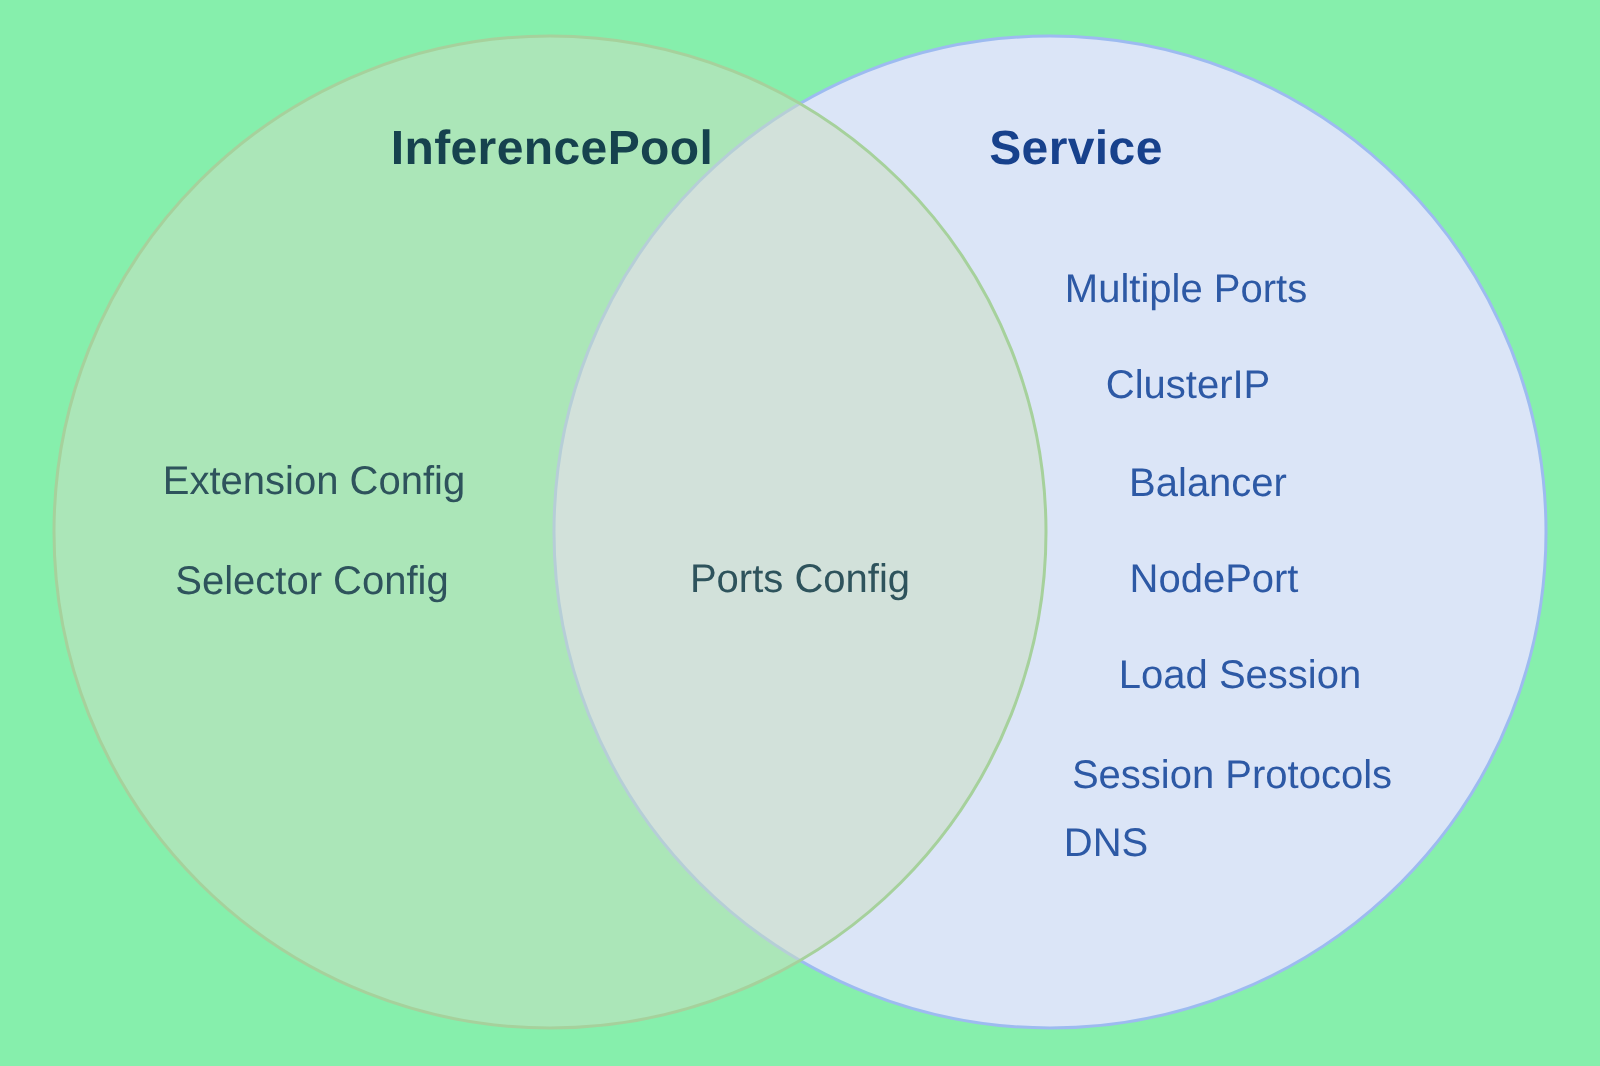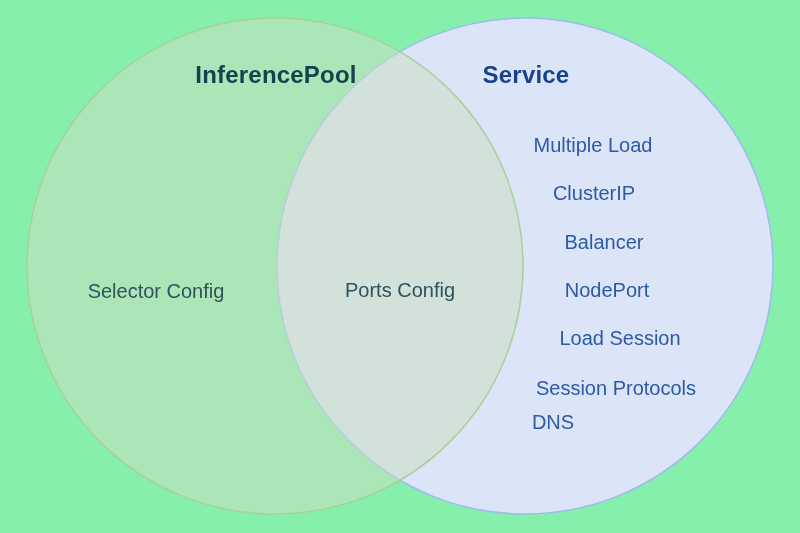--- a/index.html
+++ b/index.html
@@ -25,21 +25,21 @@
     transform: translate(-50%, -50%);
     white-space: nowrap;
     line-height: 1;
   }
   .circle-title {
     font-size: 24px;
     font-weight: 700;
     letter-spacing: 0.2px;
   }
   .t-teal { color: var(--teal-title, #16424e); }
-  .t-blue { color: var(--blue-title, #17418c); }
+  .t-blue { color: var(--blue-title, #17418c); margin-left: 12px; }
   .item {
     font-size: 20px;
     font-weight: 400;
   }
   .i-teal { color: var(--teal-text, #2e535c); }
   .i-blue { color: var(--blue-text, #2d59a5); }
 </style>
 </head>
 <body>
 
@@ -47,25 +47,26 @@
 
   <svg width="800" height="533" viewBox="0 0 800 533">
 
     <circle cx="525" cy="266" r="248" stroke-width="1.5" fill="#dbe5f7" stroke="#9dbbf0"></circle>
     <circle cx="275" cy="266" r="248" fill-opacity="0.55" stroke-width="1.5" fill="#cbdec3" stroke="#a6d19c"></circle>
   </svg>
 
   <div class="label circle-title t-teal" style="left:276px; top:75px">InferencePool</div>
   <div class="label circle-title t-blue" style="left:526px; top:75px">Service</div>
 
+  <div class="label item i-teal" style="left:157px; top:241px">Extension Config</div>
   <div class="label item i-teal" style="left:156px; top:291px">Selector Config</div>
 
   <div class="label item i-teal" style="left:400px; top:290px">Ports Config</div>
 
-  <div class="label item i-blue" style="left:593px; top:145px">Multiple Load</div>
+  <div class="label item i-blue" style="left:593px; top:145px">Multiple Ports</div>
   <div class="label item i-blue" style="left:594px; top:193px">ClusterIP</div>
   <div class="label item i-blue" style="left:604px; top:242px">Balancer</div>
   <div class="label item i-blue" style="left:607px; top:290px">NodePort</div>
   <div class="label item i-blue" style="left:620px; top:338px">Load Session</div>
   <div class="label item i-blue" style="left:616px; top:388px">Session Protocols</div>
   <div class="label item i-blue" style="left:553px; top:422px">DNS</div>
 
 </div>
 
 </body></html>

